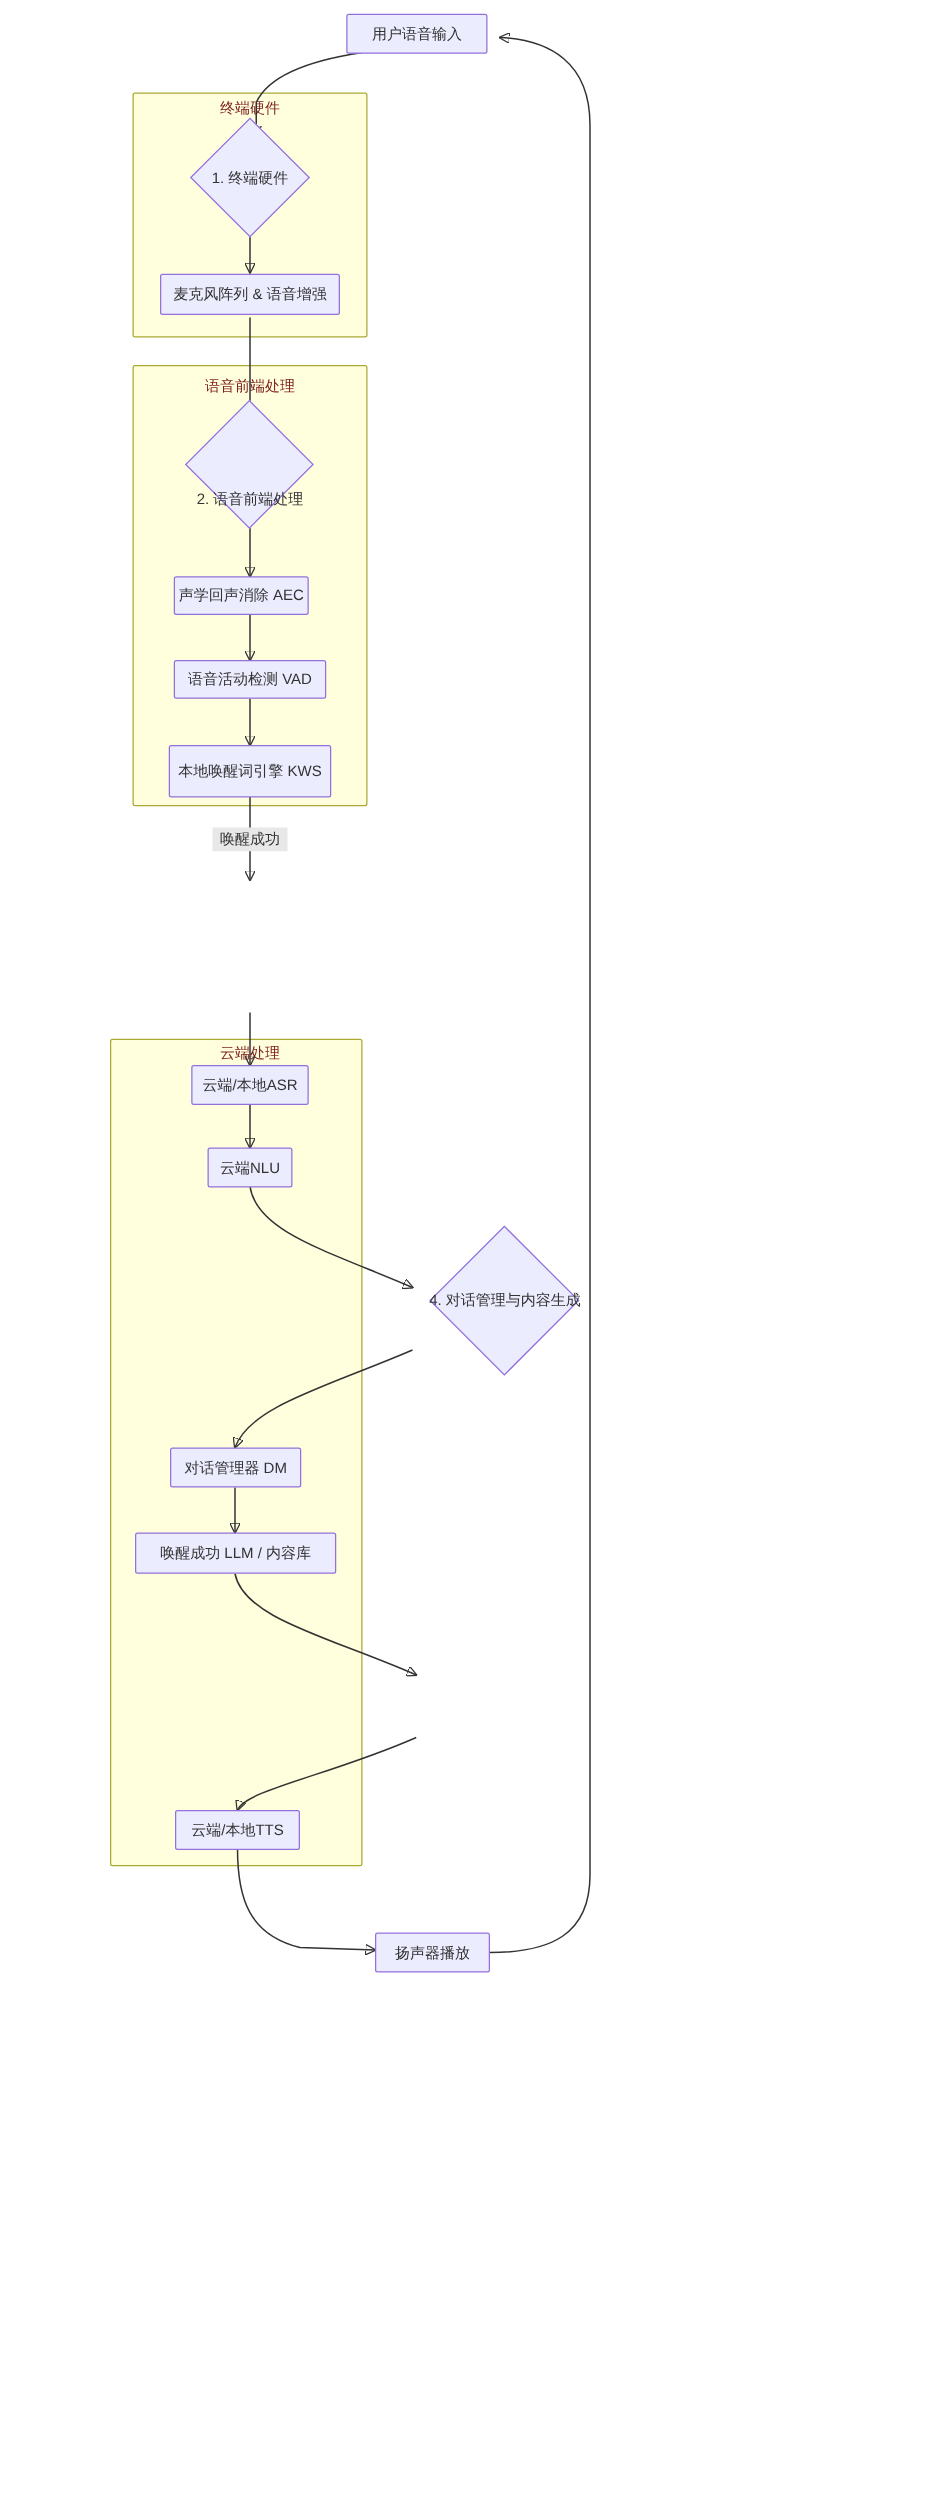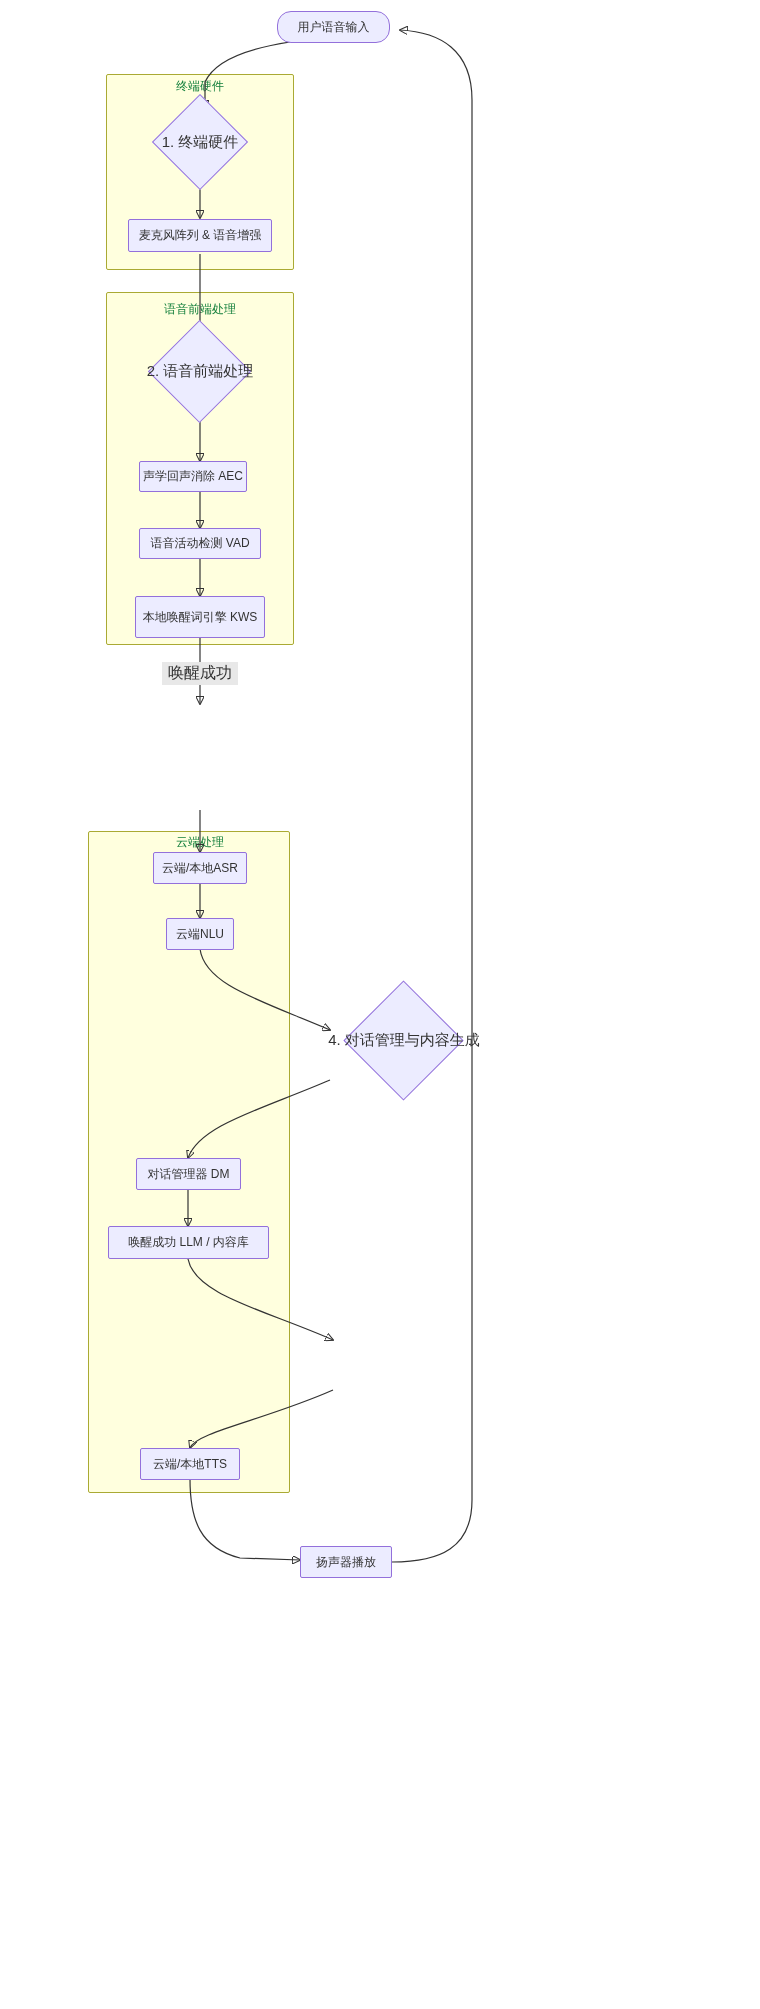--- a/index.html
+++ b/index.html
@@ -3,38 +3,38 @@
 <meta charset="utf-8">
 <style>
   html,body{margin:0;padding:0;background:#ffffff;}
   body{width:760px;height:2009px;position:relative;
        font-family:"Liberation Sans","DejaVu Sans",sans-serif;}
   #canvas{position:absolute;left:0;top:0;width:760px;height:2009px;}
   .layer{position:absolute;left:0;top:0;width:760px;height:2009px;}
   
   .cluster{position:absolute;background:#ffffde;border:1px solid #aaaa33;
            border-radius:2px;box-sizing:border-box;}
-  .cluster-label{position:absolute;font-size:12px;color:#15803d;
+  .cluster-label{position:absolute;font-size:12px;color:#7f1d1d;
                  text-align:left;white-space:nowrap;
                  transform:translateX(-50%);font-family:Liberation Mono, monospace;}
   
   .node-rect{position:absolute;background:#ececff;border:1px solid #9370db;
              border-radius:2px;box-sizing:border-box;display:flex;
              align-items:center;justify-content:center;
              font-size:12px;color:#333333;white-space:nowrap;text-align:center;}
   
   .node-diamond{position:absolute;display:flex;align-items:center;
                 justify-content:center;}
   .node-diamond .dshape{position:absolute;left:0;top:0;width:100%;height:100%;
                 background:#ececff;border:1px solid #9370db;box-sizing:border-box;
                 transform:rotate(45deg);}
-  .node-diamond .dtext{position:relative;font-size:15px;color:#333333;
+  .node-diamond .dtext{position:relative;font-size:12px;color:#333333;
                 white-space:nowrap;text-align:center;z-index:2;}
   
-  .edge-label{position:absolute;font-size:16px;color:#333333;background:#e8e8e8;
+  .edge-label{position:absolute;font-size:12px;color:#333333;background:#e8e8e8;
               padding:1px 6px;white-space:nowrap;transform:translateX(-50%);}
   svg.edges{position:absolute;left:0;top:0;width:760px;height:2009px;
             overflow:visible;}
   svg.edges path{fill:none;stroke:#333333;stroke-width:1.2px;}
 </style>
 </head>
 <body>
 
 <div id="canvas">
 
@@ -89,30 +89,30 @@
 
     <path d="M 392,1562 C 440,1562 472,1548 472,1500 L 472,100 C 472,50 440,32 400,30" marker-end="url(#arrow)"></path>
   </svg>
 
   <div class="layer">
     <div class="edge-label" style="left:200px;top:662px;">唤醒成功</div>
   </div>
 
   <div class="layer">
 
-    <div class="node-rect" style="left:277px;top:11px;width:113px;height:32px;border-radius:14px;">用户语音输入</div>
+    <div class="node-rect" style="left:277px;top:11px;width:113px;height:32px;">用户语音输入</div>
 
     <div class="node-diamond" style="left:152px;top:108px;width:96px;height:68px;">
       <div class="dshape" style="left:14px;top:0px;width:68px;height:68px;"></div>
       <div class="dtext">1. 终端硬件</div>
     </div>
 
     <div class="node-rect" style="left:128px;top:219px;width:144px;height:33px;">麦克风阵列 &amp; 语音增强</div>
 
-    <div class="node-diamond" style="left:145px;top:335px;width:110px;height:73px;">
+    <div class="node-diamond" style="left:145px;top:335px;width:110px;height:73px;align-items:flex-end;">
       <div class="dshape" style="left:18px;top:0px;width:73px;height:73px;"></div>
       <div class="dtext">2. 语音前端处理</div>
     </div>
 
     <div class="node-rect" style="left:139px;top:461px;width:108px;height:31px;">声学回声消除 AEC</div>
 
     <div class="node-rect" style="left:139px;top:528px;width:122px;height:31px;">语音活动检测 VAD</div>
 
     <div class="node-rect" style="left:135px;top:596px;width:130px;height:42px;">本地唤醒词引擎 KWS</div>
 

